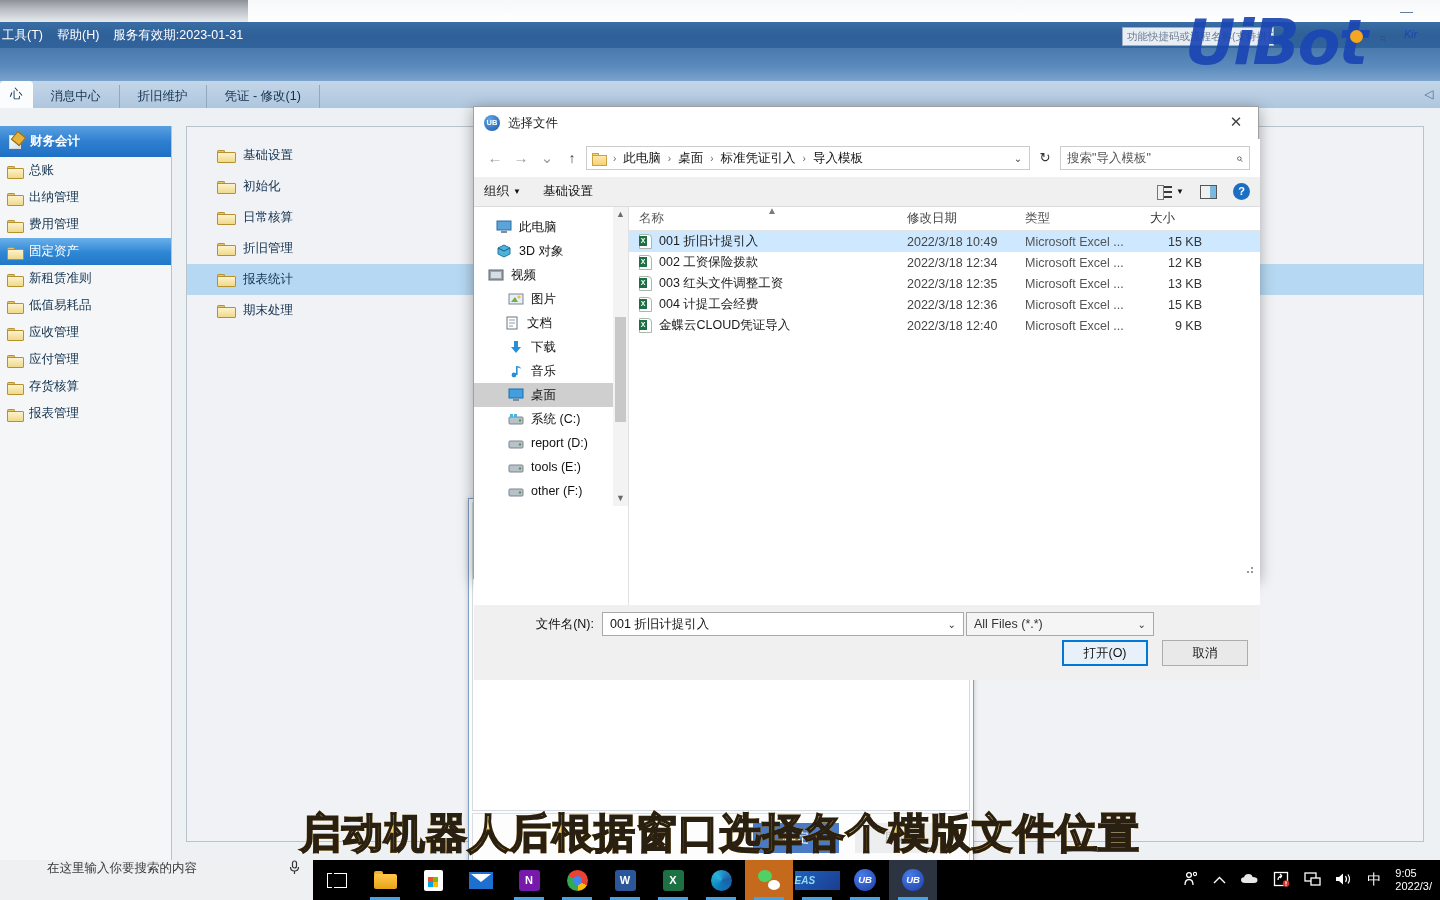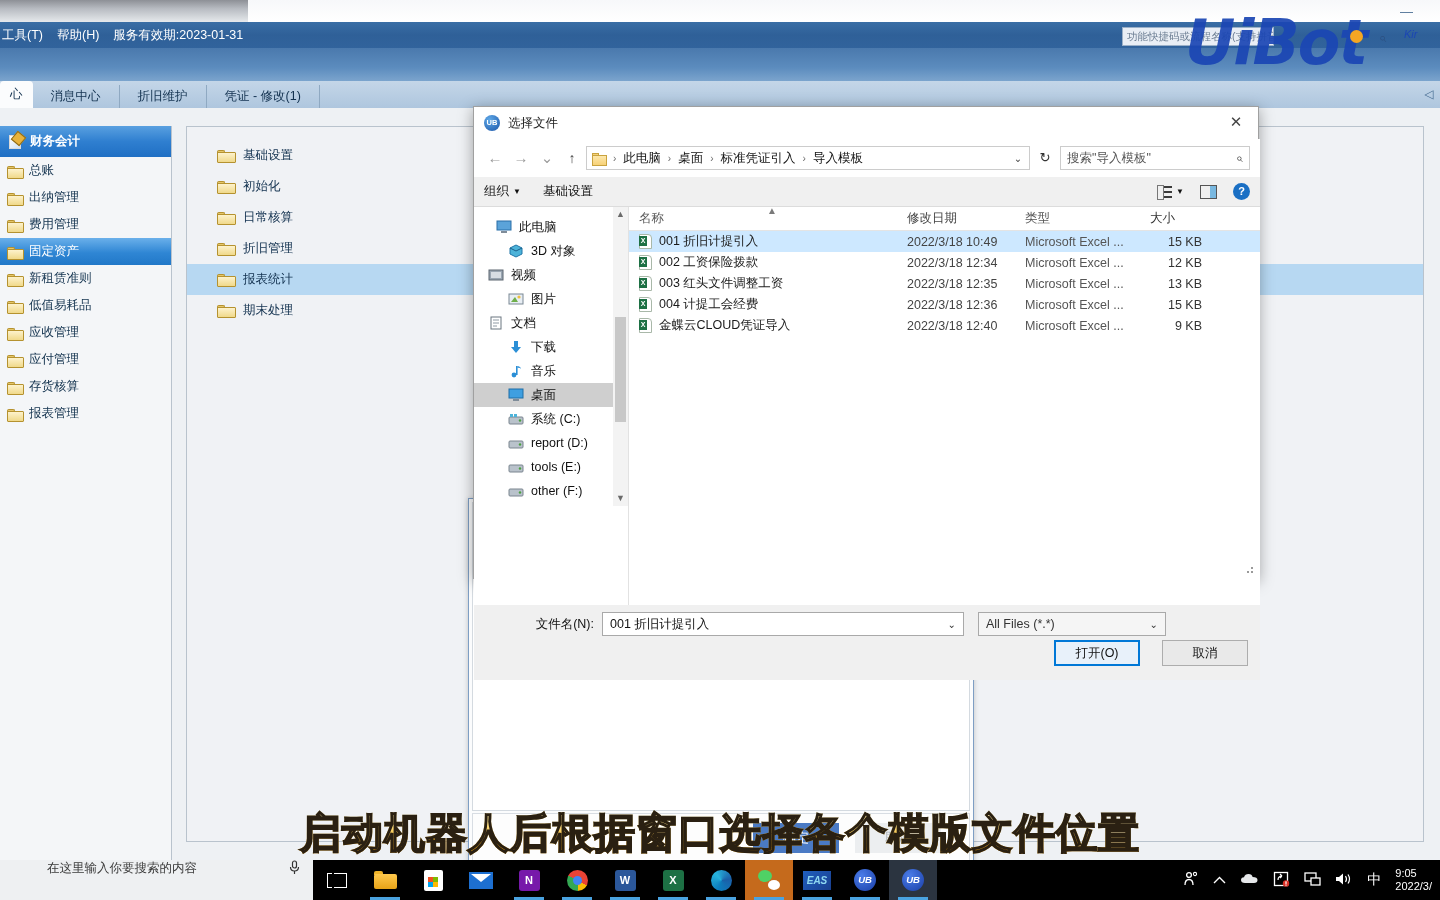--- a/index.html
+++ b/index.html
@@ -163,22 +163,22 @@
     background:#1d7044; color:#fff; font-size:7px; font-weight:bold; text-align:center; line-height:10px; }
 
   .fdlg-foot { position:absolute; left:0; top:498px; width:786px; height:75px; background:#f0f0f0; }
   .fn-row { position:absolute; left:0; top:6px; width:786px; height:26px;
     display:flex; align-items:center; }
   .fn-label { width:128px; text-align:right; padding-right:8px; font-size:12.5px; color:#111; }
   .fn-input { width:362px; height:24px; border:1px solid #a9a9a9; background:#fff;
     display:flex; align-items:center; padding:0 4px 0 7px; font-size:12.5px; color:#111; }
   .fn-caret { margin-left:auto; font-size:10px; color:#333; padding-right:3px; }
   .ft-input { width:188px; height:24px; border:1px solid #a9a9a9; background:#f5f5f5;
-    display:flex; align-items:center; padding:0 4px 0 7px; font-size:12.5px; color:#333; margin-left:14px; }
-  .btn-row { position:absolute; right:12px; top:35px; display:flex; gap:22px; }
+    display:flex; align-items:center; padding:0 4px 0 7px; font-size:12.5px; color:#333; margin-left:2px; }
+  .btn-row { position:absolute; right:12px; top:35px; display:flex; gap:14px; }
   .b-open { width:86px; height:26px; background:#e8f1fa; border:2px solid #0078d7;
     font-size:12.5px; color:#111; font-family:inherit; }
   .b-cancel { width:86px; height:26px; background:#e9e9e9; border:1px solid #adadad;
     font-size:12.5px; color:#111; font-family:inherit; }
   .grip { position:absolute; right:3px; bottom:2px; width:10px; height:10px;
     background:
       radial-gradient(circle 1px at 7px 2px,#9a9a9a 99%,transparent),
       radial-gradient(circle 1px at 3px 6px,#9a9a9a 99%,transparent),
       radial-gradient(circle 1px at 7px 6px,#9a9a9a 99%,transparent); }
 
@@ -244,22 +244,22 @@
     background:conic-gradient(#ea4335 0 33%,#fbbc05 33% 50%,#34a853 50% 83%,#ea4335 83% 100%);
     position:relative; }
   .ic-chrome:after { content:""; position:absolute; inset:6px; border-radius:50%; background:#4285f4; }
   .ic-edge { width:21px; height:21px; border-radius:50%;
     background:conic-gradient(from 200deg,#0d7dbd,#27b3dc,#1b5fa8,#0d7dbd); }
   .ic-wechat { width:22px; height:20px; position:relative; }
   .ic-wechat:before { content:""; position:absolute; left:0; top:0; width:14px; height:12px;
     border-radius:50%; background:#4fd165; }
   .ic-wechat:after { content:""; position:absolute; right:0; bottom:0; width:12px; height:10px;
     border-radius:50%; background:#fff; }
-  .ic-eas { width:28px; height:19px; background:linear-gradient(135deg,#1f5fbf,#1a3f8f);
-    color:#8fd8f0; font-size:10px; font-weight:bold; text-align:center; line-height:19px;
+  .ic-eas { width:45px; height:19px; background:linear-gradient(135deg,#1f5fbf,#1a3f8f);
+    color:#8fd8f0; font-size:10px; font-weight:bold; text-align:left; line-height:19px;
     font-style:italic; }
   .ic-ub { width:22px; height:22px; border-radius:50%;
     background:radial-gradient(circle at 35% 30%,#4a7ce8,#1b3fa8);
     color:#fff; font-size:9.5px; font-weight:bold; font-style:italic;
     text-align:center; line-height:22px; position:relative; }
 </style>
 </head>
 <body>
 
 <div id="root">
@@ -438,21 +438,21 @@
     <div class="fdlg-content">
 
       <div class="fdlg-tree">
         <div class="tr-row" style="padding-left:22px">
           <span class="tr-ic"><svg width="16" height="14">
                 <rect x="1" y="1" width="14" height="9" fill="#5ba3d9" stroke="#2b6fa8"></rect>
                 <rect x="5" y="11" width="6" height="2" fill="#7f8c99"></rect>
               </svg></span>
           <span>此电脑</span>
         </div>
-        <div class="tr-row" style="padding-left:34px">
+        <div class="tr-row" style="padding-left:22px">
           <span class="tr-ic"><svg width="16" height="14">
                 <polygon points="8,1 14,4 14,10 8,13 2,10 2,4" fill="#4db3d9" stroke="#2176a8"></polygon>
                 <polyline points="2,4 8,7 14,4" fill="none" stroke="#1a5f8a"></polyline>
               </svg></span>
           <span>3D 对象</span>
         </div>
         <div class="tr-row" style="padding-left:14px">
           <span class="tr-ic"><svg width="16" height="14">
                 <rect x="1" y="2" width="14" height="10" fill="#9aa6b2" stroke="#5c6670"></rect>
                 <rect x="3" y="4" width="10" height="6" fill="#d7dde3"></rect>
@@ -460,21 +460,21 @@
           <span>视频</span>
         </div>
         <div class="tr-row" style="padding-left:34px">
           <span class="tr-ic"><svg width="16" height="14">
                 <rect x="1" y="2" width="14" height="10" fill="#e8eef4" stroke="#7a8894"></rect>
                 <polygon points="3,10 7,5 10,10" fill="#6fae4a"></polygon>
                 <circle cx="11" cy="5" r="1.6" fill="#f0c040"></circle>
               </svg></span>
           <span>图片</span>
         </div>
-        <div class="tr-row" style="padding-left:14px">
+        <div class="tr-row" style="padding-left:30px">
           <span class="tr-ic"><svg width="16" height="14">
                 <rect x="3" y="1" width="10" height="12" fill="#fff" stroke="#6b7680"></rect>
                 <line x1="5" y1="4" x2="11" y2="4" stroke="#8f9aa4"></line>
                 <line x1="5" y1="7" x2="11" y2="7" stroke="#8f9aa4"></line>
                 <line x1="5" y1="10" x2="9" y2="10" stroke="#8f9aa4"></line>
               </svg></span>
           <span>文档</span>
         </div>
         <div class="tr-row" style="padding-left:34px">
           <span class="tr-ic"><svg width="16" height="14">

